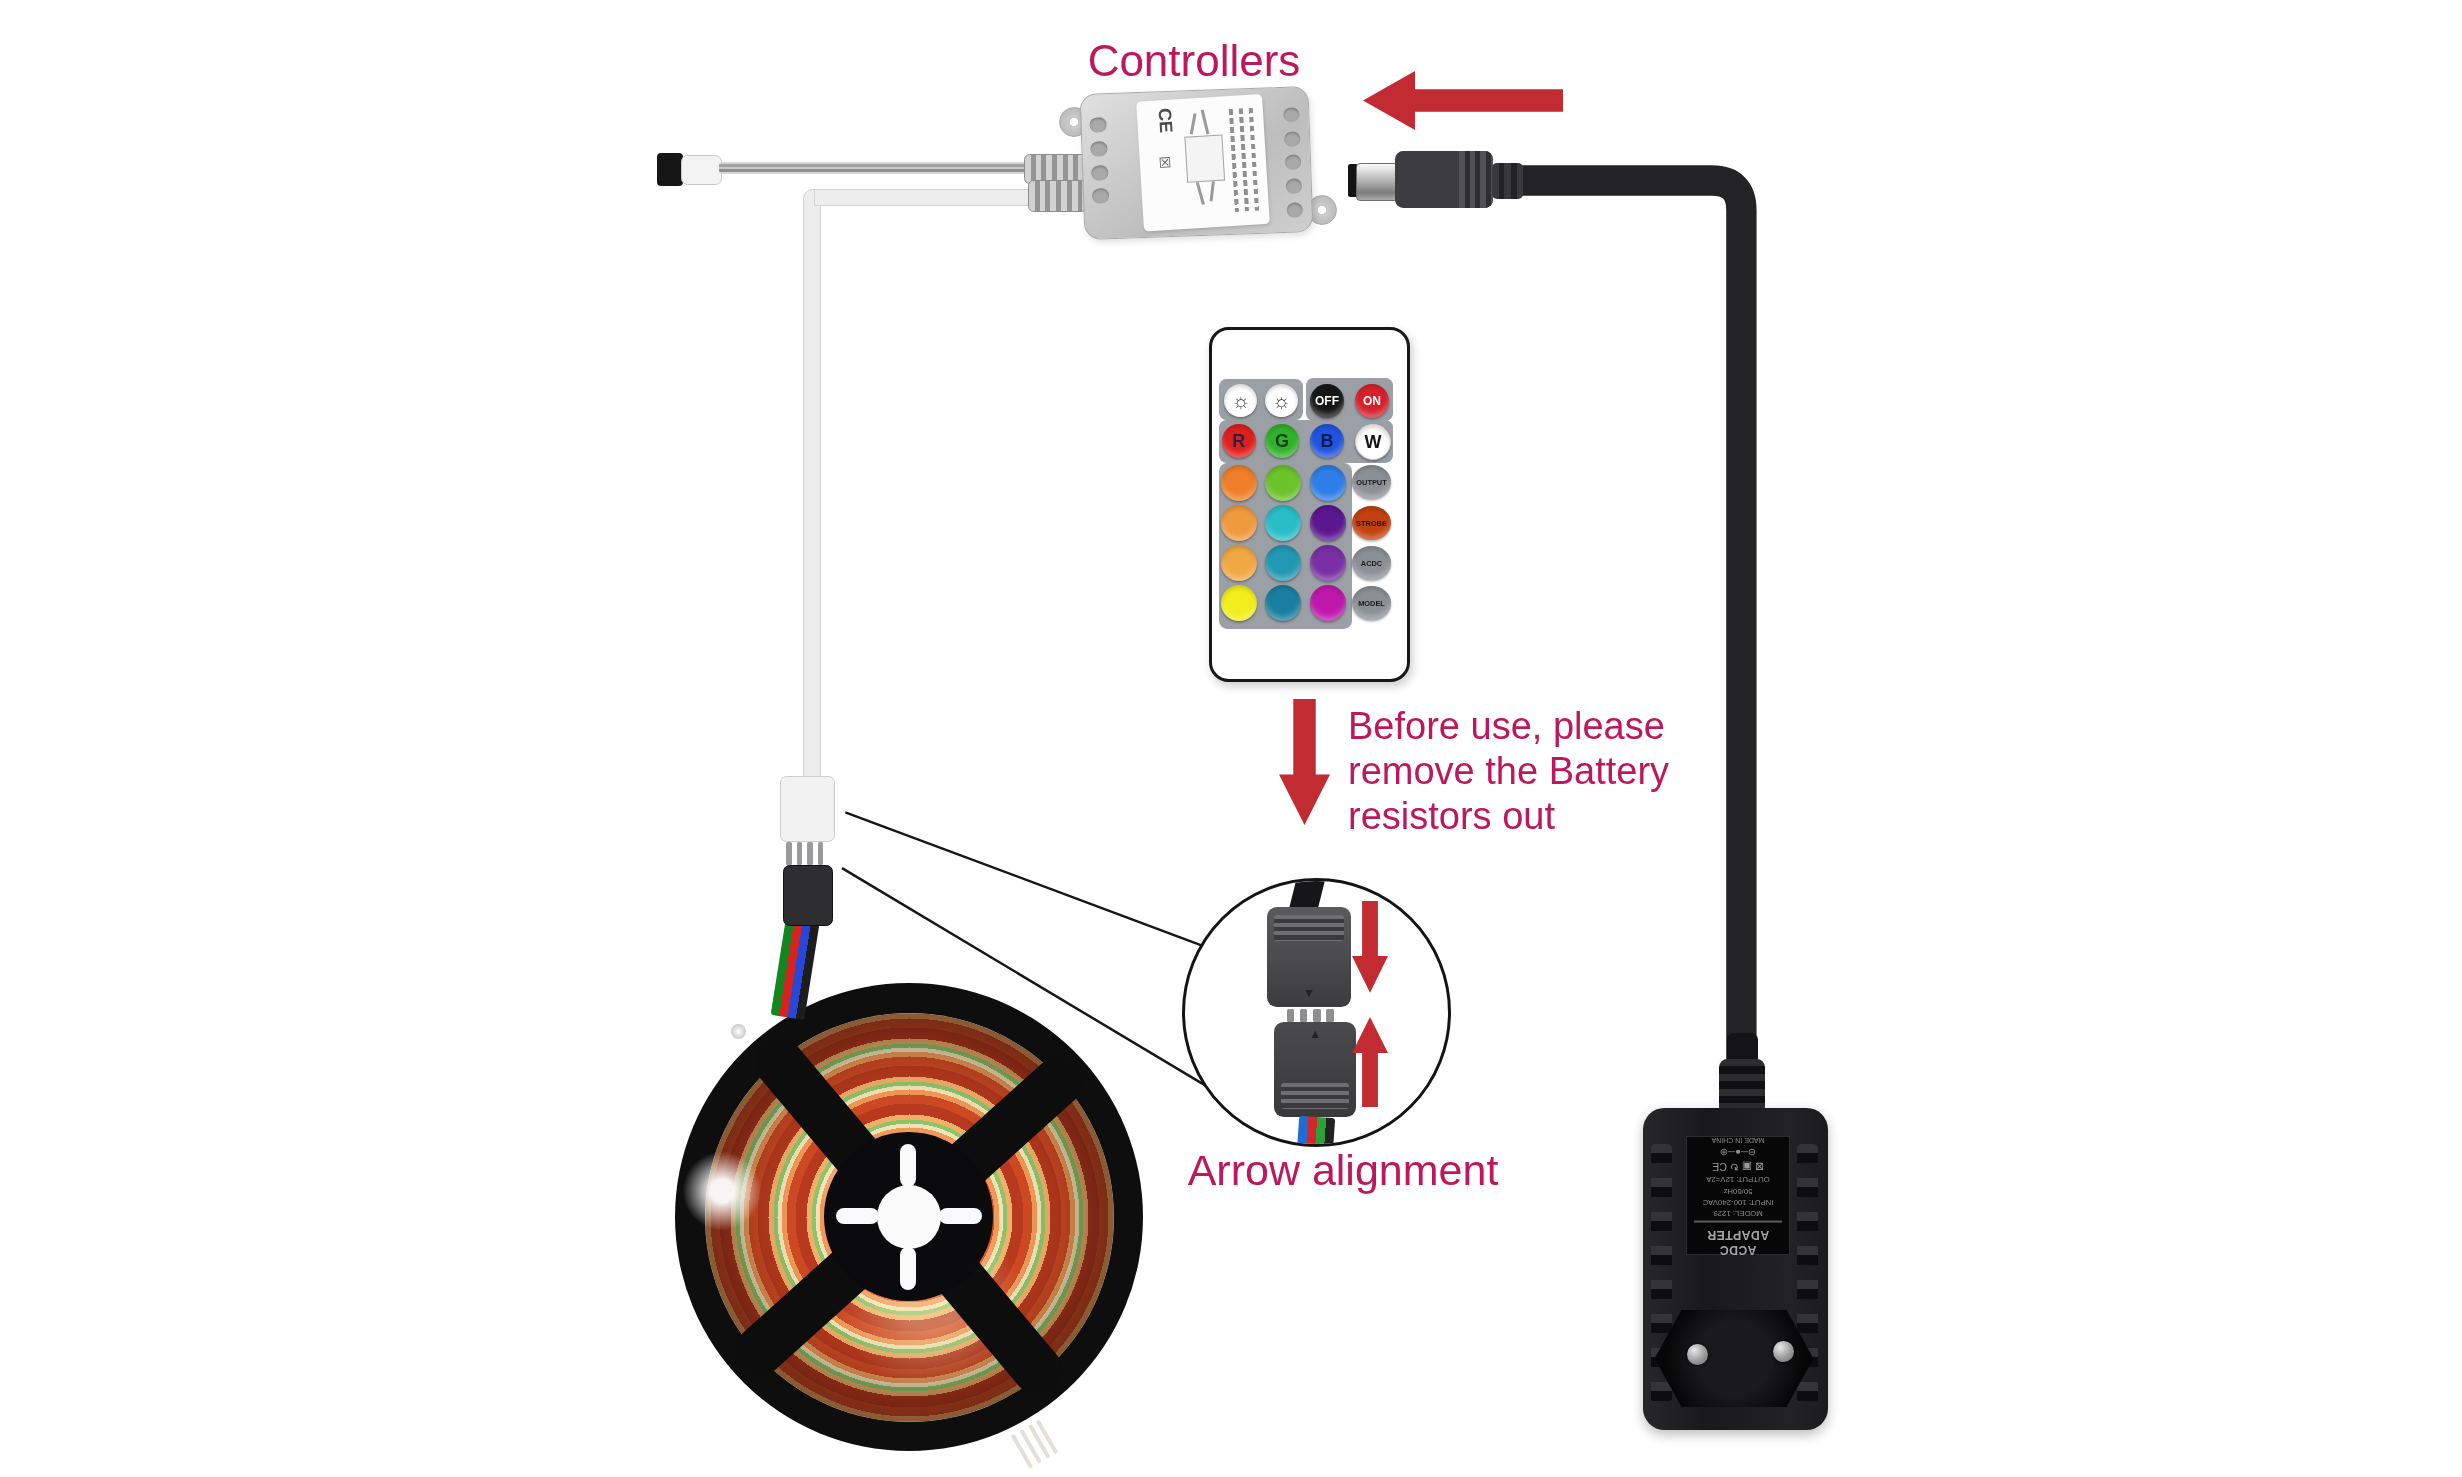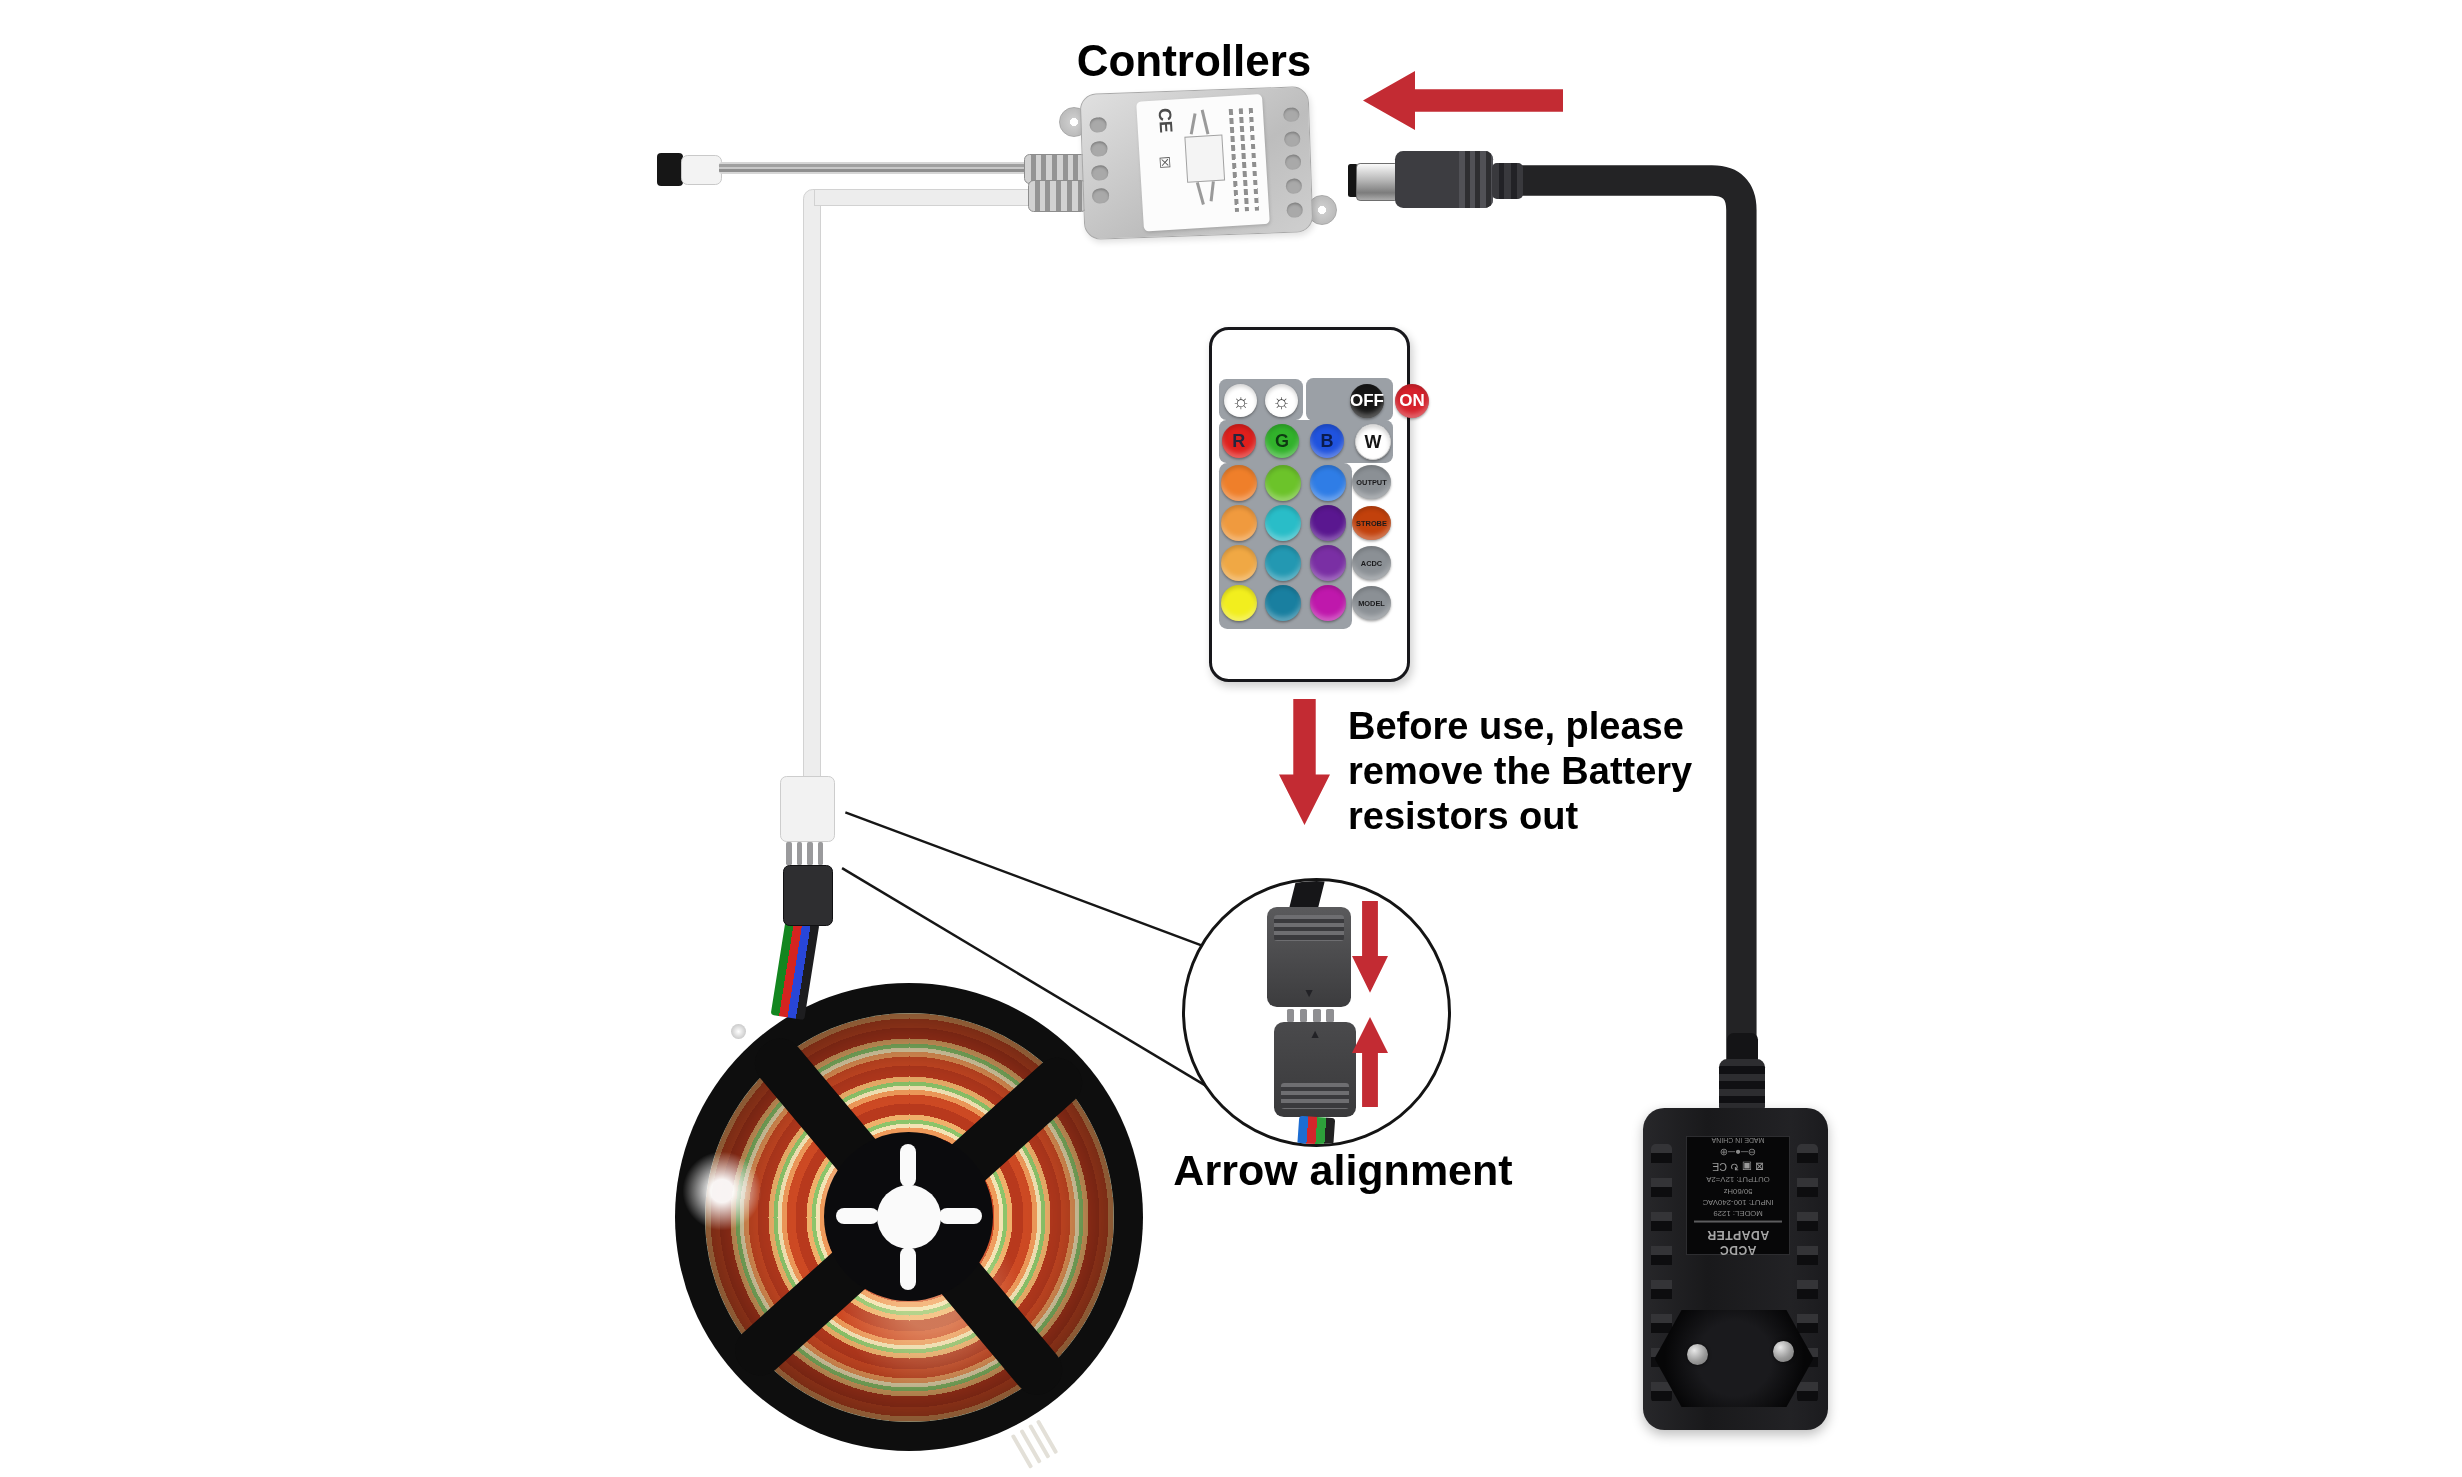--- a/index.html
+++ b/index.html
@@ -1,19 +1,19 @@
 <!DOCTYPE html>
 <html style="font-size:13px"><head>
 <meta charset="utf-8">
 <style>
   html,body{margin:0;padding:0;background:#fff;}
   #canvas{position:relative;width:2462px;height:1477px;background:#ffffff;overflow:hidden;
           font-family:"Liberation Sans", sans-serif;color:#121212;}
   .abs{position:absolute;}
-  .txt{color:#000000;font-weight:700;}
+  .txt{color:#be185d;font-weight:400;}
   
   .arrow-left{clip-path:polygon(0 50%,26% 0,26% 31%,100% 31%,100% 69%,26% 69%,26% 100%);}
   .arrow-down{clip-path:polygon(28% 0,72% 0,72% 60%,100% 60%,50% 100%,0 60%,28% 60%);}
   .arrow-up{clip-path:polygon(50% 0,100% 40%,72% 40%,72% 100%,28% 100%,28% 40%,0 40%);}
   
   .ir-cable{background:repeating-linear-gradient(180deg,#d6d6d6 0 2.5px,#a0a0a0 2.5px 4.9px,#c8c8c8 4.9px 7.4px,#8f8f8f 7.4px 9.8px);border-radius:3.3px;}
   .ribbed{background:repeating-linear-gradient(90deg,#d2d2d2 0 5.7px,#949494 5.7px 10.7px);border-radius:5.7px;border:0.8px solid #8d8d8d;}
   .white-cable{background:#ededed;border:0.8px solid #d2d2d2;}
   
   .ctrl-box{background:linear-gradient(145deg,#e0e0e0,#bdbdbd 60%,#cfcfcf);border:0.8px solid #a8a8a8;border-radius:16.4px;
@@ -25,21 +25,21 @@
               transform:rotate(-1.5deg);box-shadow:0.8px 1.6px 3.3px rgba(0,0,0,.15);}
   .vtext{position:absolute;width:4.1px;background:repeating-linear-gradient(180deg,#8f8f8f 0 5.7px,rgba(0,0,0,0) 5.7px 9px);}
   
   .remote{background:#ffffff;border:3.3px solid #17171b;border-radius:19.7px;box-shadow:2.5px 4.1px 8.2px rgba(0,0,0,.18);}
   .rpanel{position:absolute;background:#9ba0a6;border-radius:7.4px;}
   .rbtn{position:absolute;border-radius:50%;display:flex;align-items:center;justify-content:center;
         font-weight:bold;box-shadow:0 1.6px 2.5px rgba(0,0,0,.35), inset 0 -4.1px 5.7px rgba(255,255,255,.30), inset 0 2.5px 4.1px rgba(0,0,0,.18);}
   .rbtn.letter{font-size:18px;}
   .rbtn.fn{font-size:7.4px;letter-spacing:0;border-radius:50%;}
   .rbtn.topicon{font-size:20.5px;}
-  .rbtn.onoff{font-size:17px;margin-left:40px;}
+  .rbtn.onoff{font-size:12px;}
   
   .conn-white{background:#f2f2f2;border:1.6px solid #cdcdcd;border-radius:6.6px;}
   .conn-black{background:#2e2e30;border:1.6px solid #101012;border-radius:6.6px;}
   .pin{width:5.7px;height:23px;background:#9a9a9c;border-radius:1.6px;}
   .ribbon{background:linear-gradient(90deg,#13861f 0 25%,#d42420 25% 50%,#2846d8 50% 75%,#1d1d1f 75% 100%);border-radius:3.3px;}
   
   .inset{border:3.3px solid #141414;border-radius:50%;background:#ffffff;overflow:hidden;}
   .iconn{position:absolute;border-radius:9.8px;}
   .iribs{position:absolute;left:8%;width:84%;background:repeating-linear-gradient(180deg,#6e6e71 0 4.1px,#3a3a3d 4.1px 8.2px);border-radius:3.3px;}
   .ipin{width:7.4px;height:13px;background:#8f8f92;border-radius:1.6px;}

